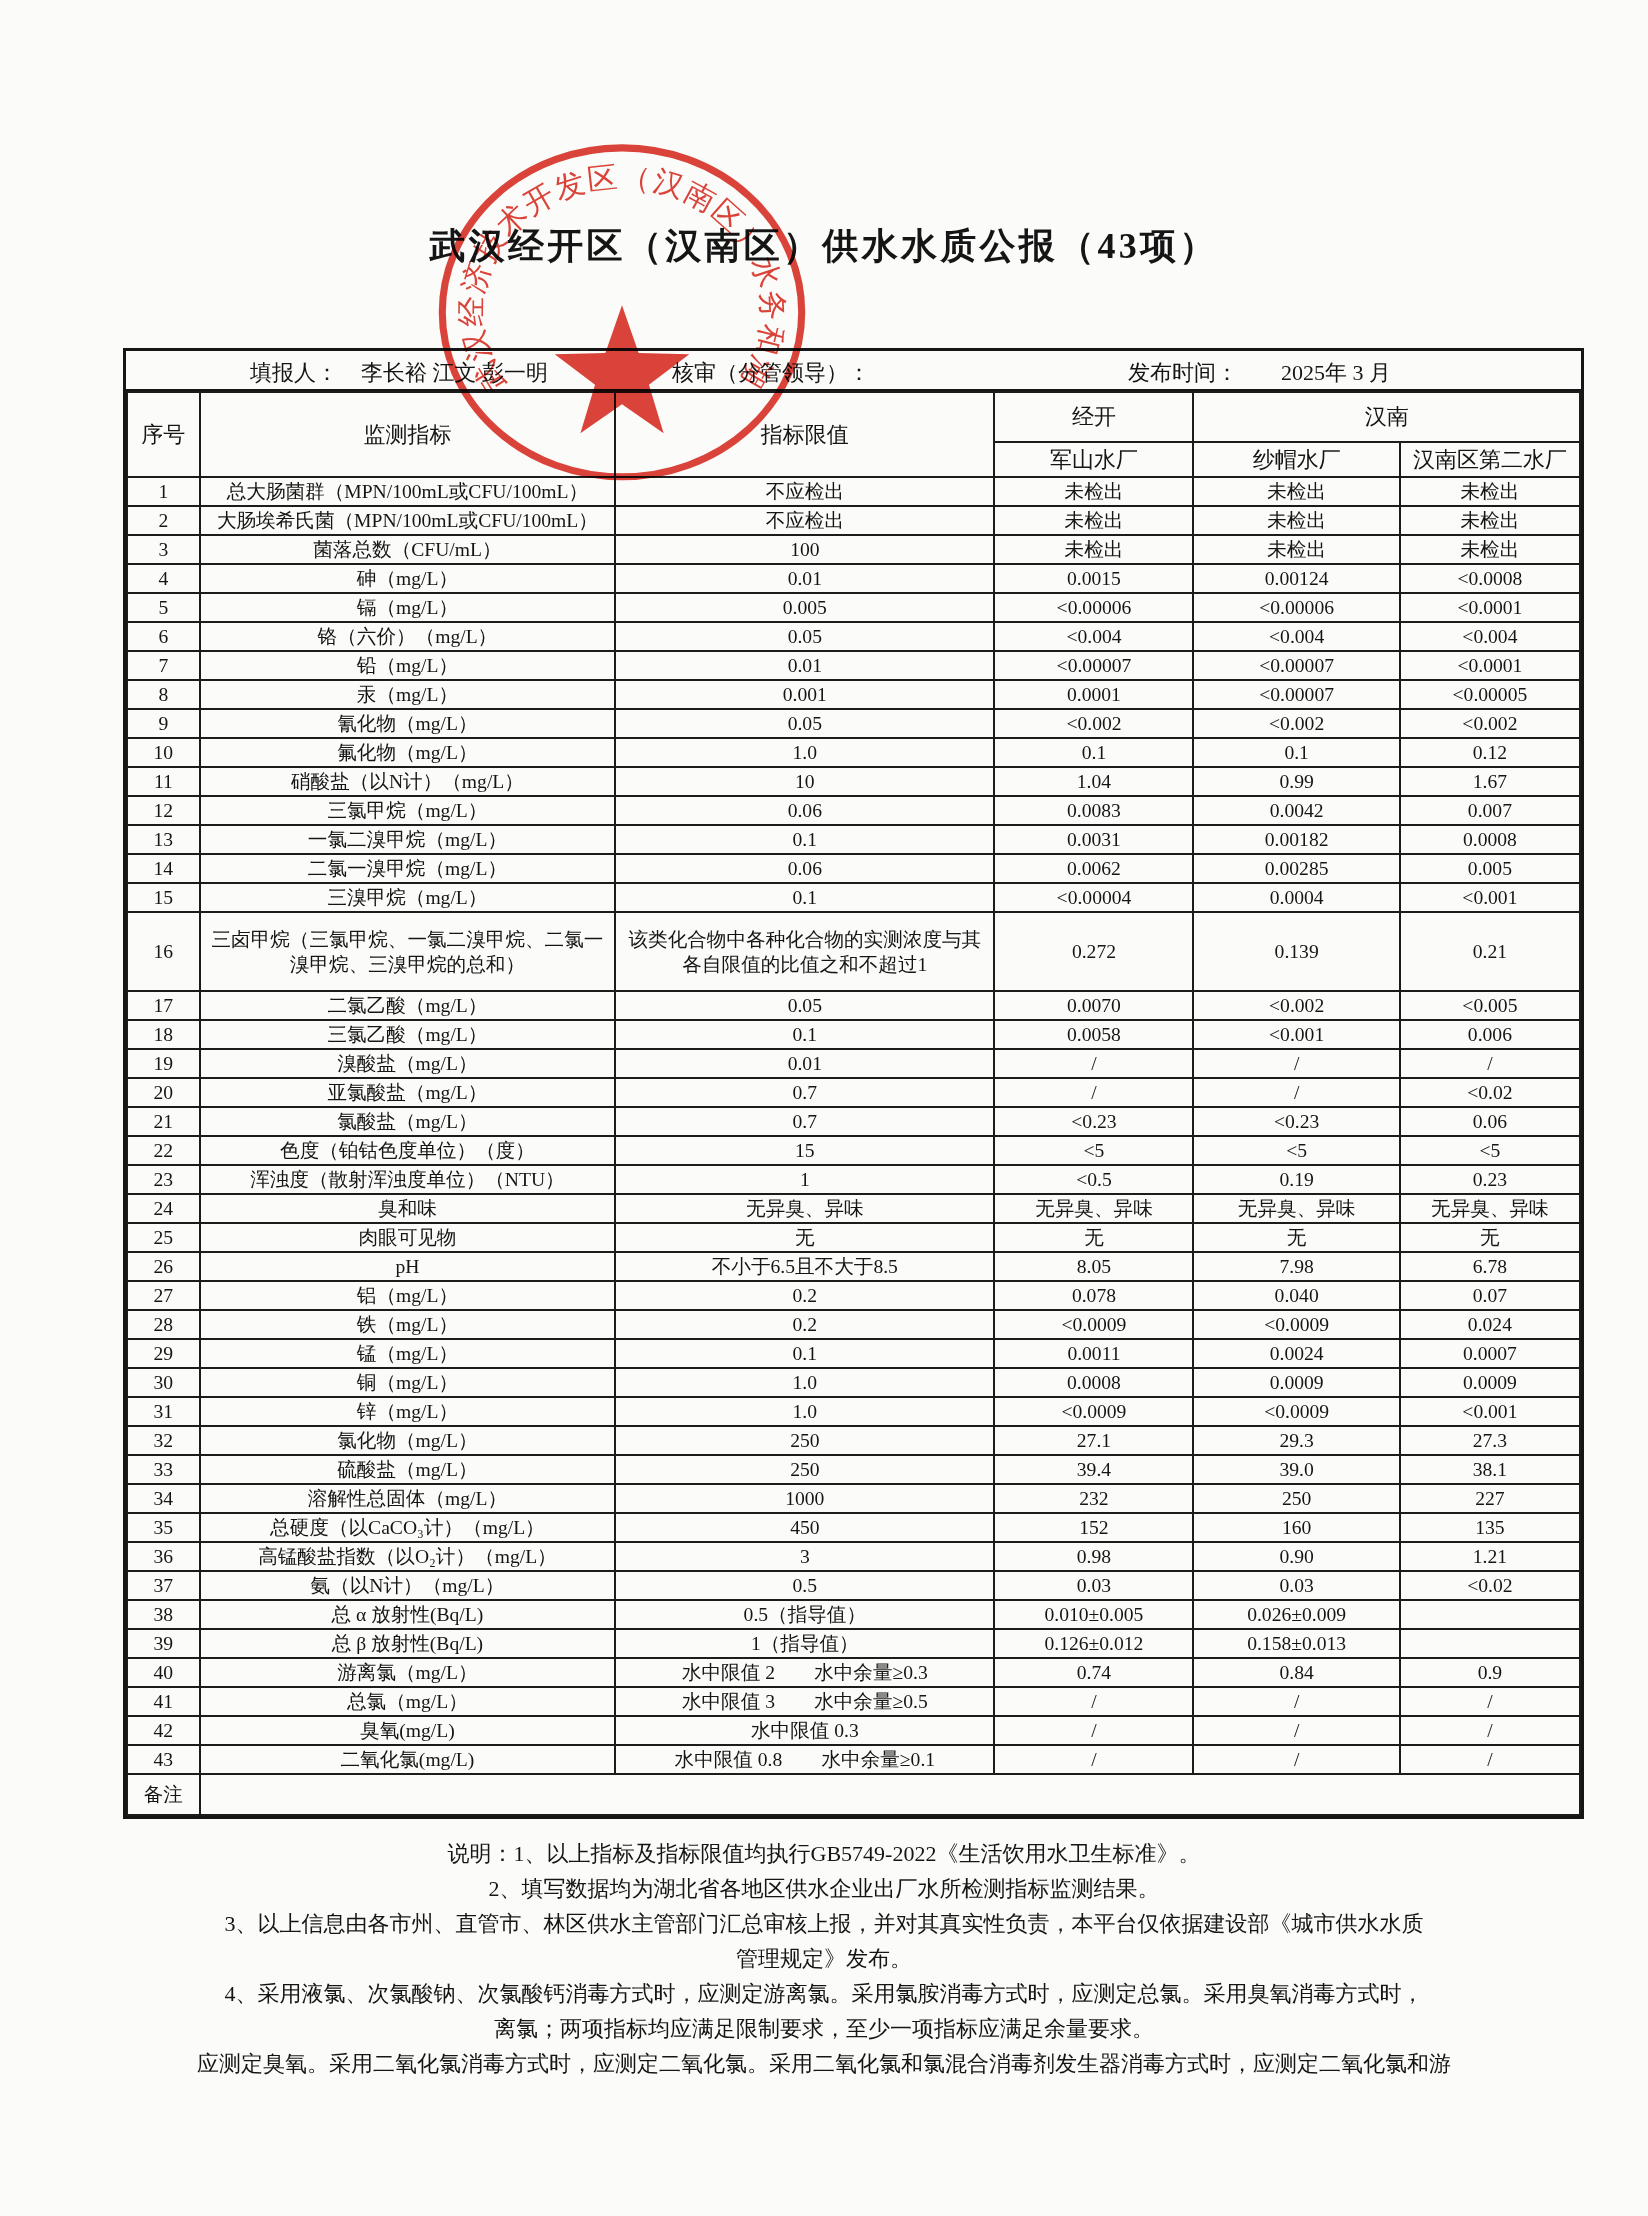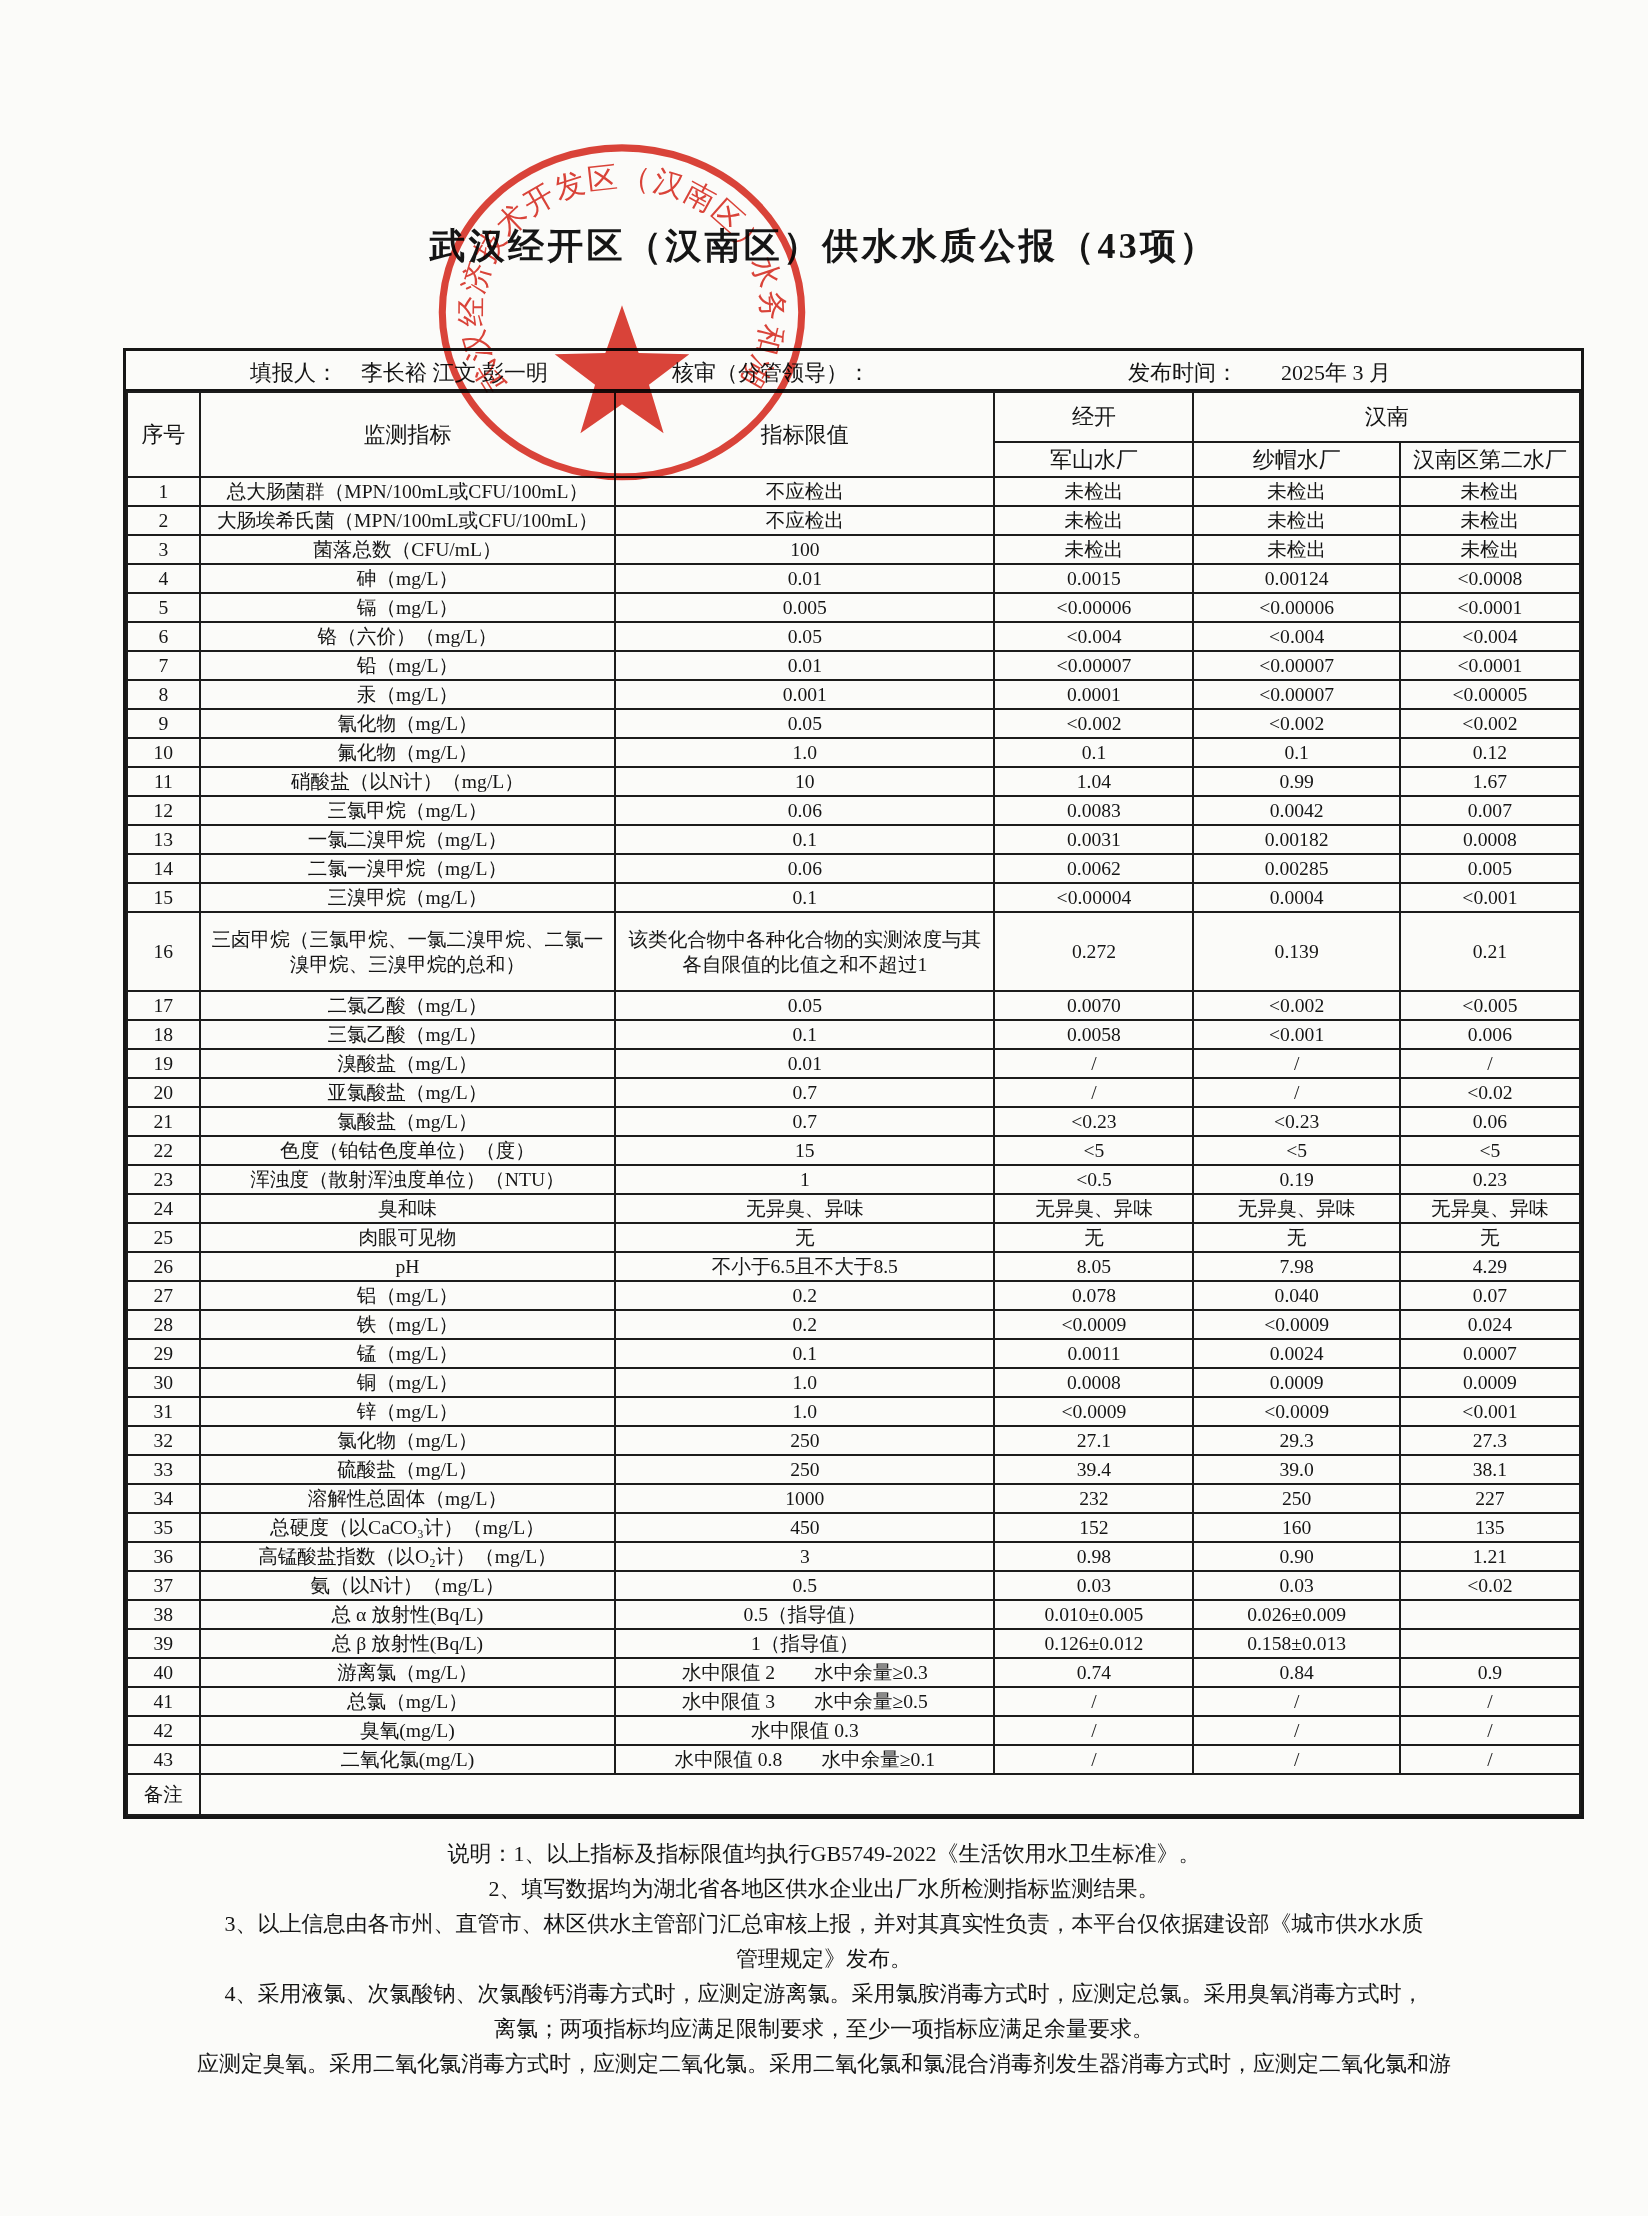--- a/index.html
+++ b/index.html
@@ -314,21 +314,21 @@
             <td class="c-val">无</td>
             <td class="c-val">无</td>
             <td class="c-val">无</td>
           </tr>
           <tr class="r-normal">
             <td class="c-no">26</td>
             <td class="c-ind">pH</td>
             <td class="c-lim">不小于6.5且不大于8.5</td>
             <td class="c-val">8.05</td>
             <td class="c-val">7.98</td>
-            <td class="c-val">4.29</td>
+            <td class="c-val">6.78</td>
           </tr>
           <tr class="r-normal">
             <td class="c-no">27</td>
             <td class="c-ind">铝（mg/L）</td>
             <td class="c-lim">0.2</td>
             <td class="c-val">0.078</td>
             <td class="c-val">0.040</td>
             <td class="c-val">0.07</td>
           </tr>
           <tr class="r-normal">

